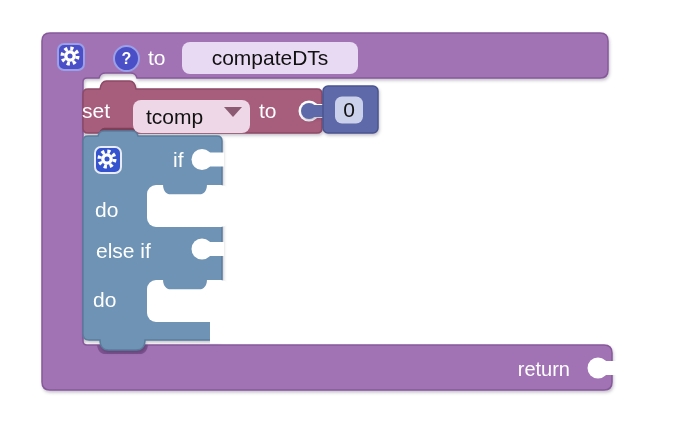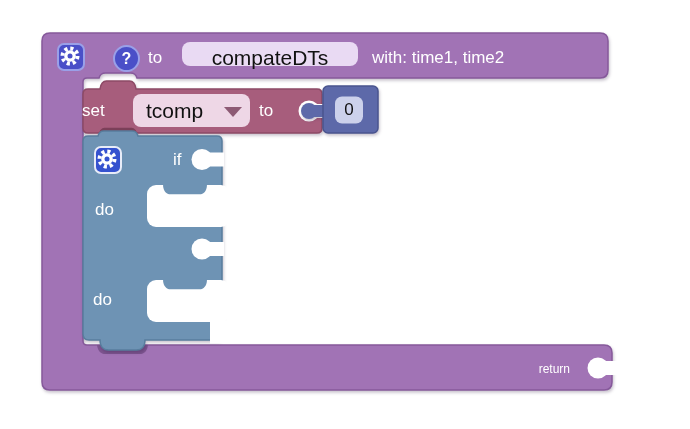--- a/index.html
+++ b/index.html
@@ -22,27 +22,27 @@
   .num-shape{fill:var(--slate);}
   .num-body{fill:var(--slate);stroke:var(--slate-stroke);stroke-width:1.5;}
   .num-inner{fill:var(--slate-inner);}
   .cutout{fill:#ffffff;}
   .steel-fill{fill:var(--steel);}
   .shadow-notch-purple{fill:var(--purple-dark);}
   .shadow-notch-maroon{fill:var(--maroon-dark);}
   .blk-shadow{filter:drop-shadow(1.5px 2px 1.5px rgba(40,20,60,0.25));}
 
   
-  .lbl{position:absolute;color:#ffffff;font-size:17px;line-height:32px;height:32px;white-space:nowrap;}
+  .lbl{position:absolute;color:#ffffff;font-size:21px;line-height:32px;height:32px;white-space:nowrap;}
   .lbl.dark{color:#111111;}
 
   
   .fld{position:absolute;background:var(--field-lavender);border-radius:8px;
        color:#111111;font-size:21px;text-align:center;}
-  .fld.pink{background:var(--field-pink);text-align:left;}
+  .fld.pink{background:var(--field-pink);text-align:left;margin-top:6px;}
 
   
   .icon-btn{position:absolute;box-sizing:border-box;background:var(--icon-blue);
             border:2px solid var(--icon-border);display:flex;align-items:center;justify-content:center;}
   .icon-square{border-radius:7px;}
   .icon-round{border-radius:50%;}
   .help-glyph{color:#ffffff;font-size:16px;font-weight:bold;line-height:1;}
   .if-gear{background:var(--if-icon-blue);border:2px solid #e8ecf8;}
 
   .dd-arrow{position:absolute;width:0;height:0;border-left:9px solid transparent;
@@ -117,36 +117,36 @@
     <svg width="22" height="22" viewBox="-11 -11 22 22">
       <circle r="7.5" fill="none" stroke="#ffffff" stroke-width="4" stroke-dasharray="3.1 2.8"></circle>
       <circle r="5.8" fill="#ffffff"></circle>
       <circle r="2.5" fill="#4a4fc8"></circle>
     </svg>
   </div>
   <div class="icon-btn icon-round" style="left:113px;top:45px;width:27px;height:27px;">
     <span class="help-glyph">?</span>
   </div>
   <div class="lbl" style="left:148px;top:42px;">to</div>
-  <div class="fld" style="left:182px;top:42px;width:176px;height:24px;line-height:32px;">compateDTs</div>
-  <div class="lbl" style="left:372px;top:42px;">with: time1, time2</div>
+  <div class="fld" style="left:182px;top:42px;width:176px;height:32px;line-height:32px;">compateDTs</div>
 
   <div class="lbl" style="left:82px;top:95px;">set</div>
   <div class="fld pink" style="left:133px;top:94px;width:104px;height:33px;line-height:33px;padding-left:13px;">tcomp</div>
   <div class="dd-arrow" style="left:224px;top:107px;"></div>
   <div class="lbl" style="left:259px;top:95px;">to</div>
 
   <div class="lbl dark" style="left:335px;top:94px;width:28px;text-align:center;">0</div>
 
   <div class="icon-btn icon-square if-gear" style="left:94px;top:146px;width:28px;height:28px;">
     <svg width="22" height="22" viewBox="-11 -11 22 22">
       <circle r="7.5" fill="none" stroke="#ffffff" stroke-width="4" stroke-dasharray="3.1 2.8"></circle>
       <circle r="5.8" fill="#ffffff"></circle>
       <circle r="2.5" fill="#3552cf"></circle>
     </svg>
   </div>
   <div class="lbl" style="left:149px;top:144px;margin-left:24px;">if</div>
   <div class="lbl" style="left:95px;top:194px;">do</div>
+  <div class="lbl" style="left:96px;top:235px;">else if</div>
   <div class="lbl" style="left:93px;top:284px;">do</div>
 
-  <div class="lbl" style="left:450px;top:355px;width:120px;text-align:right;font-size:12px;height:28px;line-height:28px;">return</div>
+  <div class="lbl" style="left:450px;top:355px;width:120px;text-align:right;font-size:20px;height:28px;line-height:28px;">return</div>
 
 </div>
 
 </body></html>

